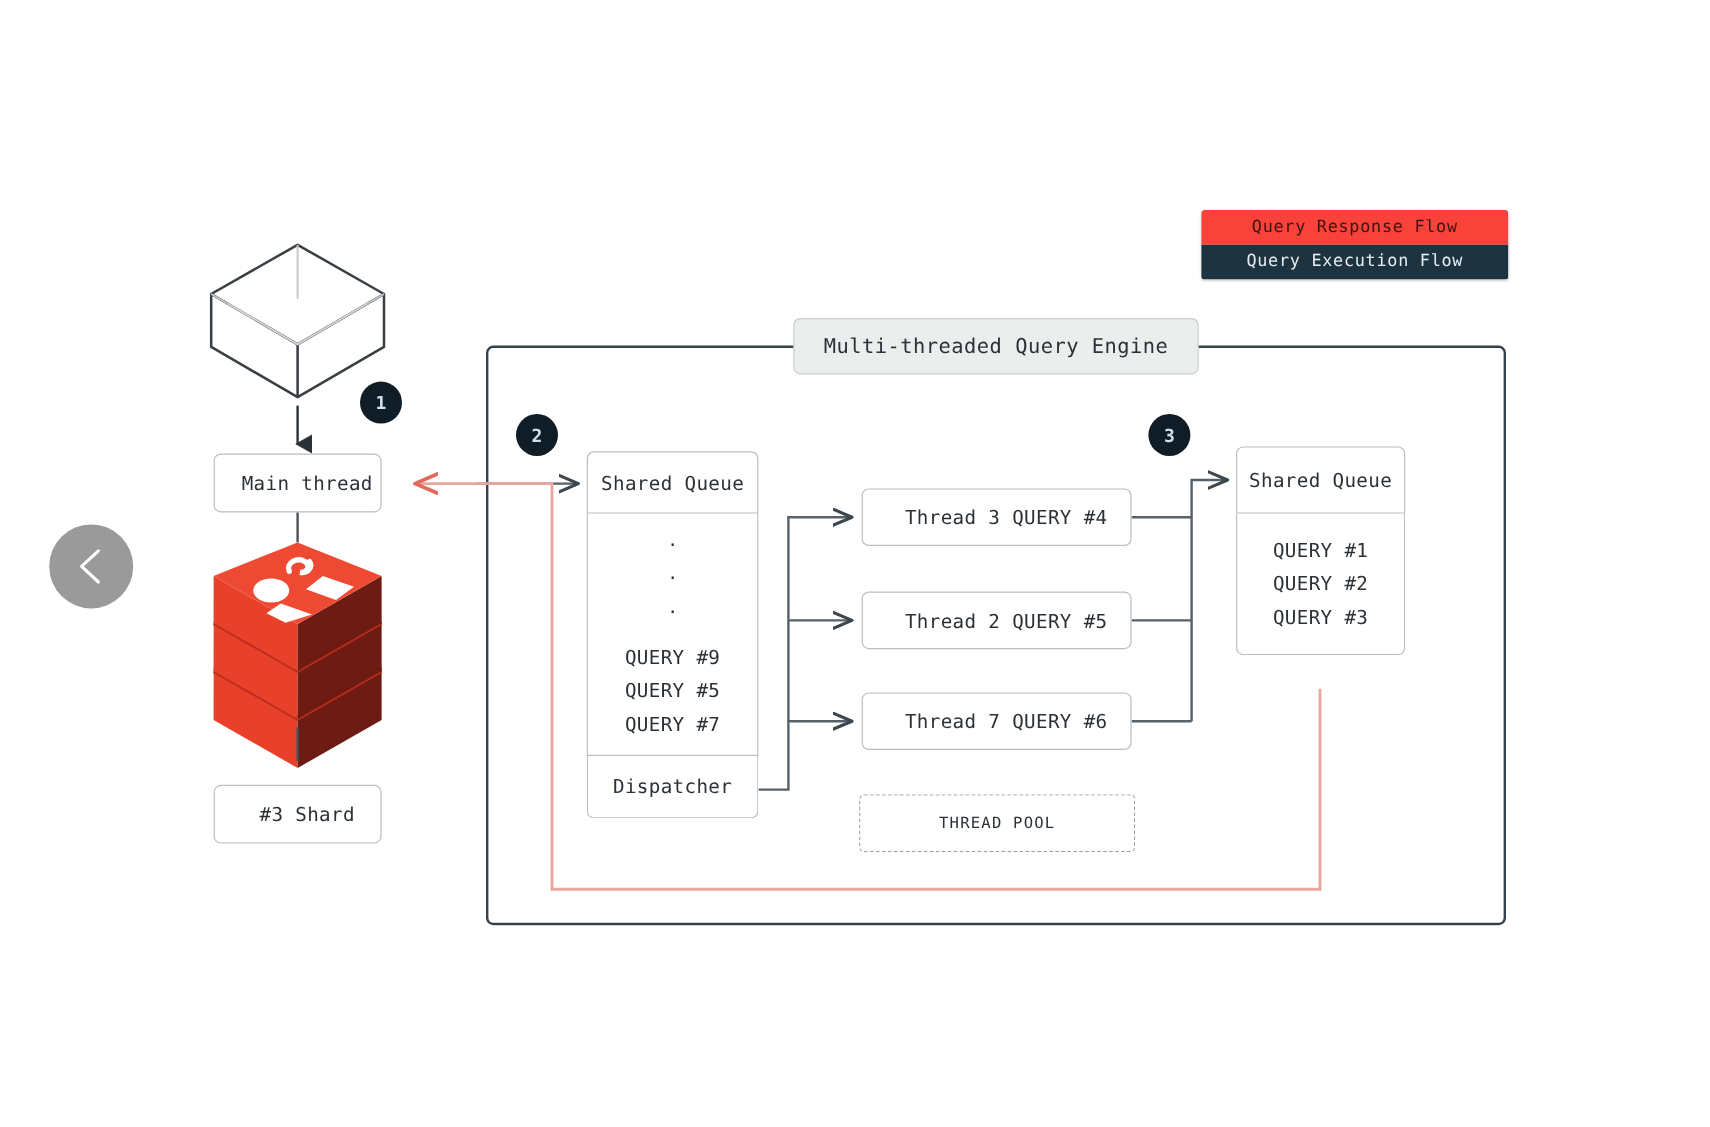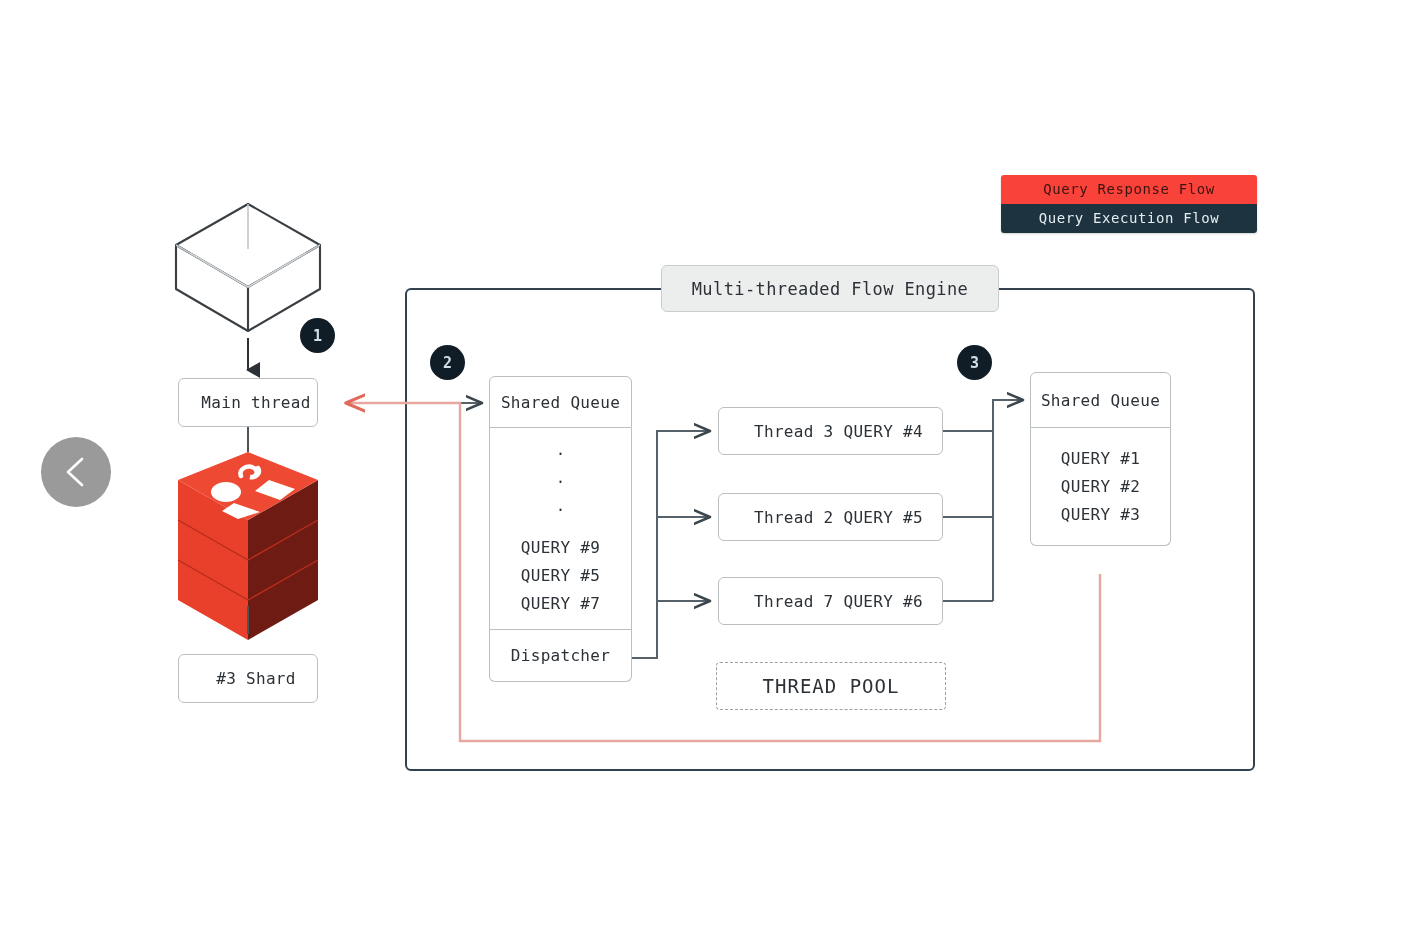--- a/index.html
+++ b/index.html
@@ -113,21 +113,21 @@
     position: absolute;
     left: 716px;
     top: 662px;
     width: 230px;
     height: 48px;
     border: 1px dashed #9aa1a6;
     border-radius: 4px;
     display: flex;
     align-items: center;
     justify-content: center;
-    font-size: 19px;
+    font-size: 13px;
     color: #2b3136;
     letter-spacing: 1px;
     background: transparent;
   }
 
   
   .queue {
     position: absolute;
     background: #ffffff;
   }
@@ -232,21 +232,21 @@
       </svg>
     </span>
   </div>
 
   <div id="legend">
     <div class="legend-row legend-resp">Query Response Flow</div>
     <div class="legend-row legend-exec">Query Execution Flow</div>
   </div>
 
   <div id="engine-box"></div>
-  <div id="engine-title">Multi-threaded Flow Engine</div>
+  <div id="engine-title">Multi-threaded Query Engine</div>
 
   <svg id="wires">
     <defs>
       <marker id="arrow-dark" markerWidth="9" markerHeight="9" refX="7.5" refY="4" orient="auto" markerUnits="strokeWidth">
         <path d="M0,0.6 L8,4 L0,7.4" fill="none" stroke="#3c464d" stroke-width="1.3" stroke-linecap="round" stroke-linejoin="round"></path>
       </marker>
       <marker id="arrow-red" markerWidth="9" markerHeight="9" refX="7.5" refY="4" orient="auto" markerUnits="strokeWidth">
         <path d="M0,0.6 L8,4 L0,7.4" fill="none" stroke="#e06a5c" stroke-width="1.3" stroke-linecap="round" stroke-linejoin="round"></path>
       </marker>
       <marker id="arrow-solid-dark" markerWidth="8" markerHeight="8" refX="4" refY="6" orient="auto" markerUnits="strokeWidth">

